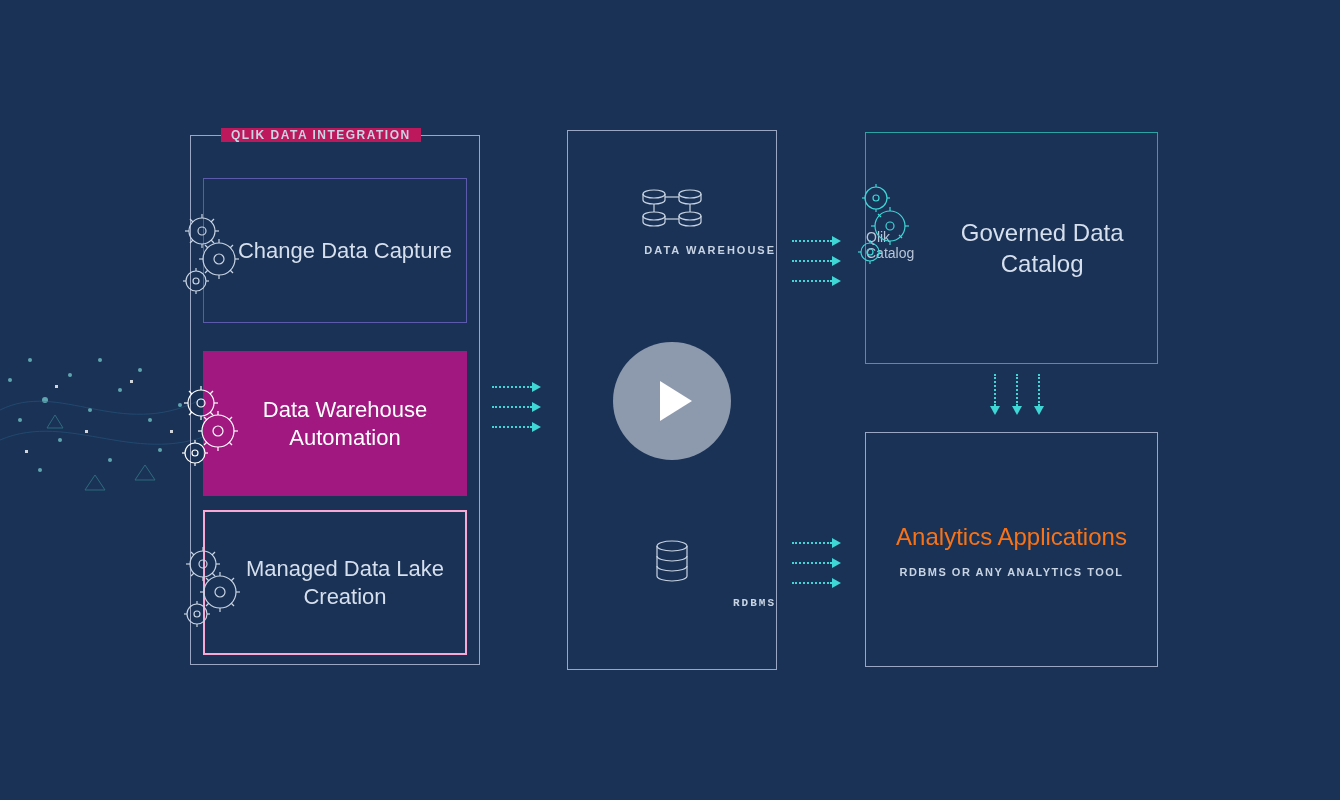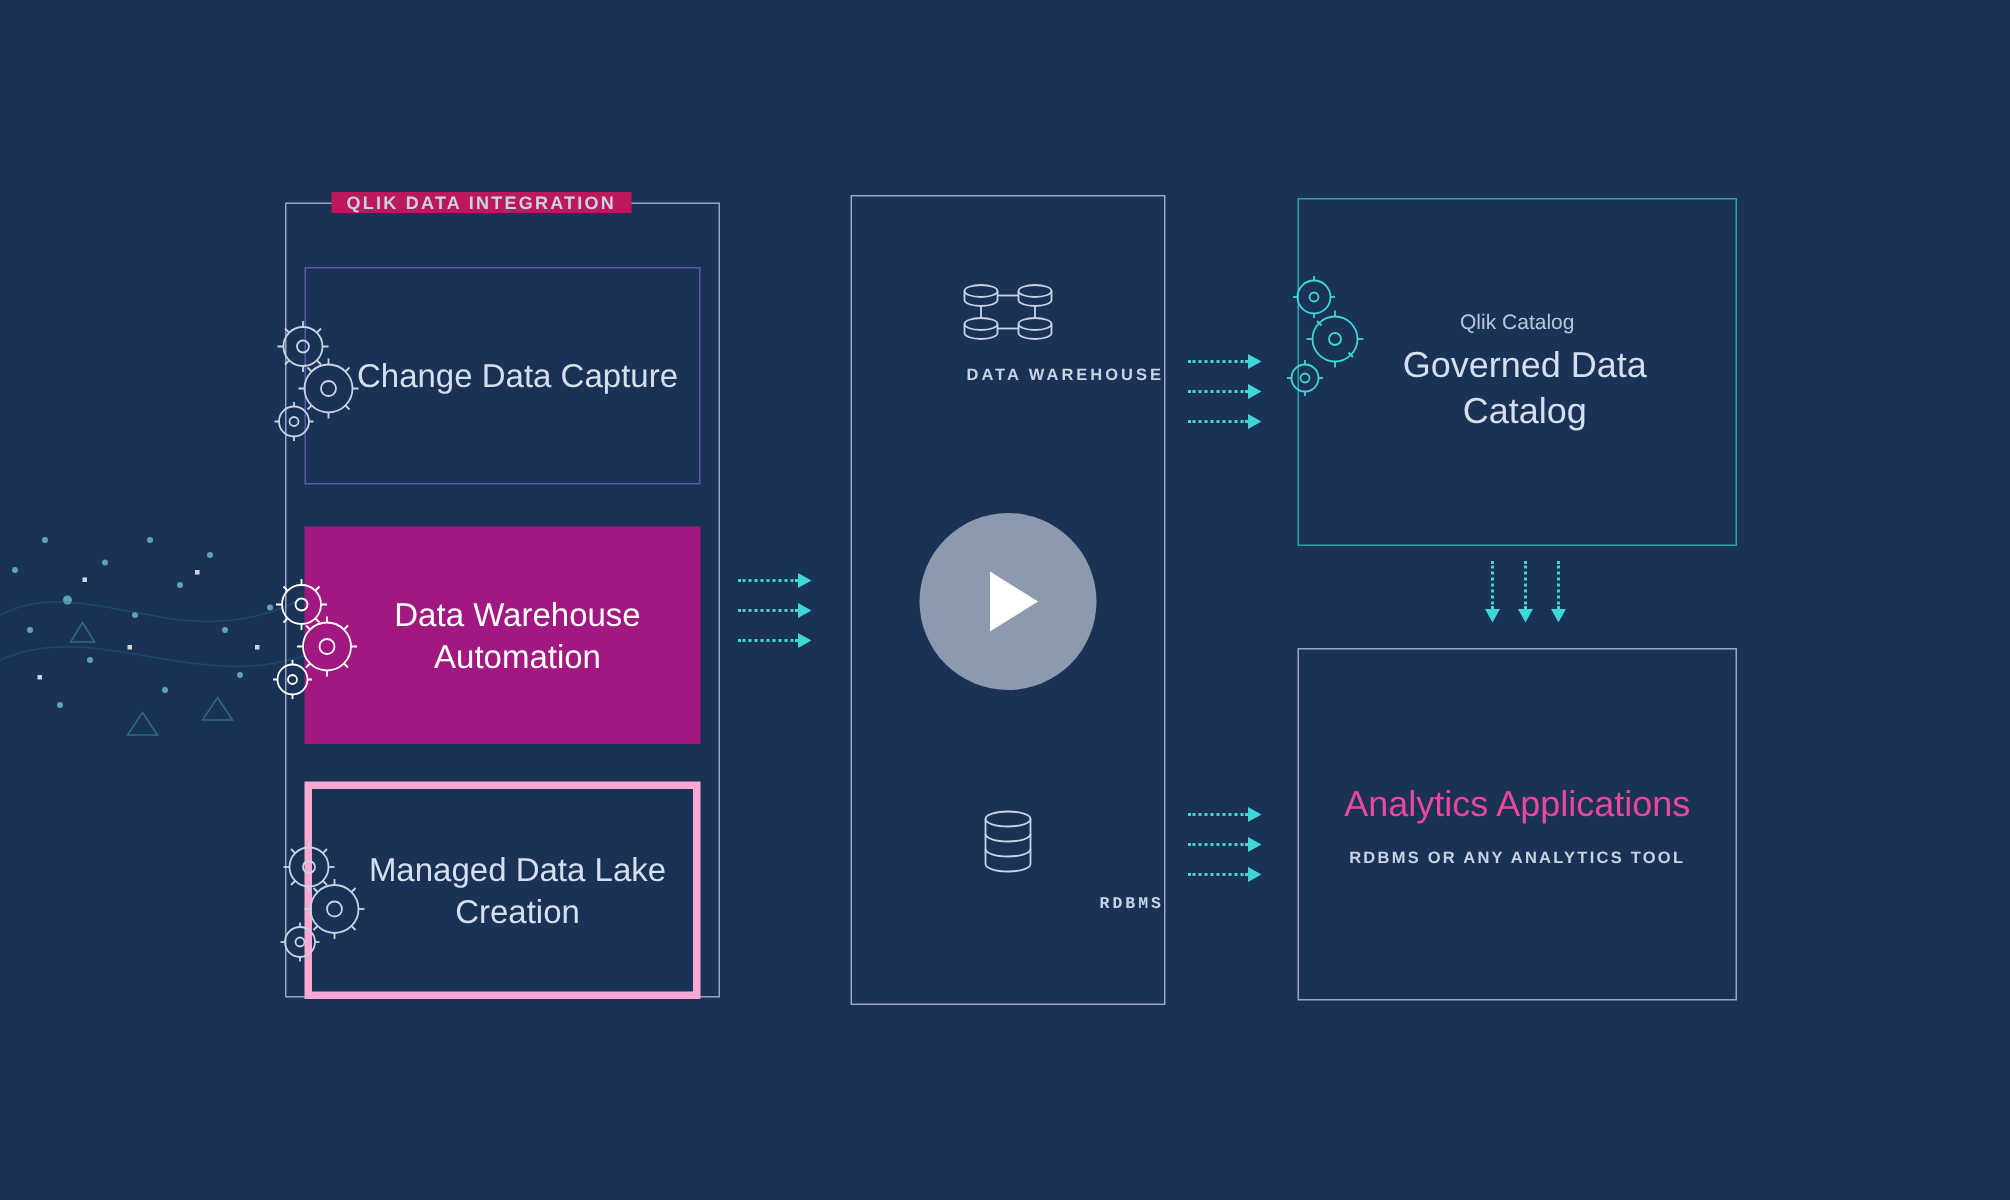--- a/index.html
+++ b/index.html
@@ -49,21 +49,21 @@
     left: 12px;
     right: 12px;
     height: 145px;
     display: flex;
     align-items: center;
     justify-content: center;
     flex-direction: column;
   }
   .card1 { top: 42px;  border: 1px solid #5b5aad; }
   .card2 { top: 215px; background: #a01880; }
-  .card3 { top: 385px; border: 5px solid #f9a8d4; }
+  .card3 { top: 374px; border: 2px solid #f9a8d4; }
   .card-title {
     font-size: 22px;
     font-weight: 300;
     text-align: center;
     line-height: 1.25;
     color: #d6dfed;
     padding-left: 20px;
   }
   .card2 .card-title { color: #ffffff; }
 
@@ -133,21 +133,21 @@
 
   
   .col3a {
     position: absolute;
     left: 865px;
     top: 132px;
     width: 293px;
     height: 232px;
     border: 1px solid #2aa4a4;
     display: flex;
-    flex-direction: column;
+    flex-direction: row;
     align-items: center;
     justify-content: center;
   }
   .col3a .sub {
     font-size: 14px;
     color: #b9c6d8;
     margin-bottom: 6px;
   }
   .col3a .title {
     font-size: 24px;
@@ -173,21 +173,21 @@
     display: flex;
     flex-direction: column;
     align-items: center;
     justify-content: center;
   }
   .col3b .title {
     font-size: 24px;
     font-weight: 300;
     text-align: center;
     line-height: 1.3;
-    color: #ec4899;
+    color: #f97316;
     margin-bottom: 14px;
   }
   .col3b .sub {
     font-size: 11px;
     letter-spacing: 1.5px;
     font-weight: 600;
     color: #c8d4e3;
   }
 
   

